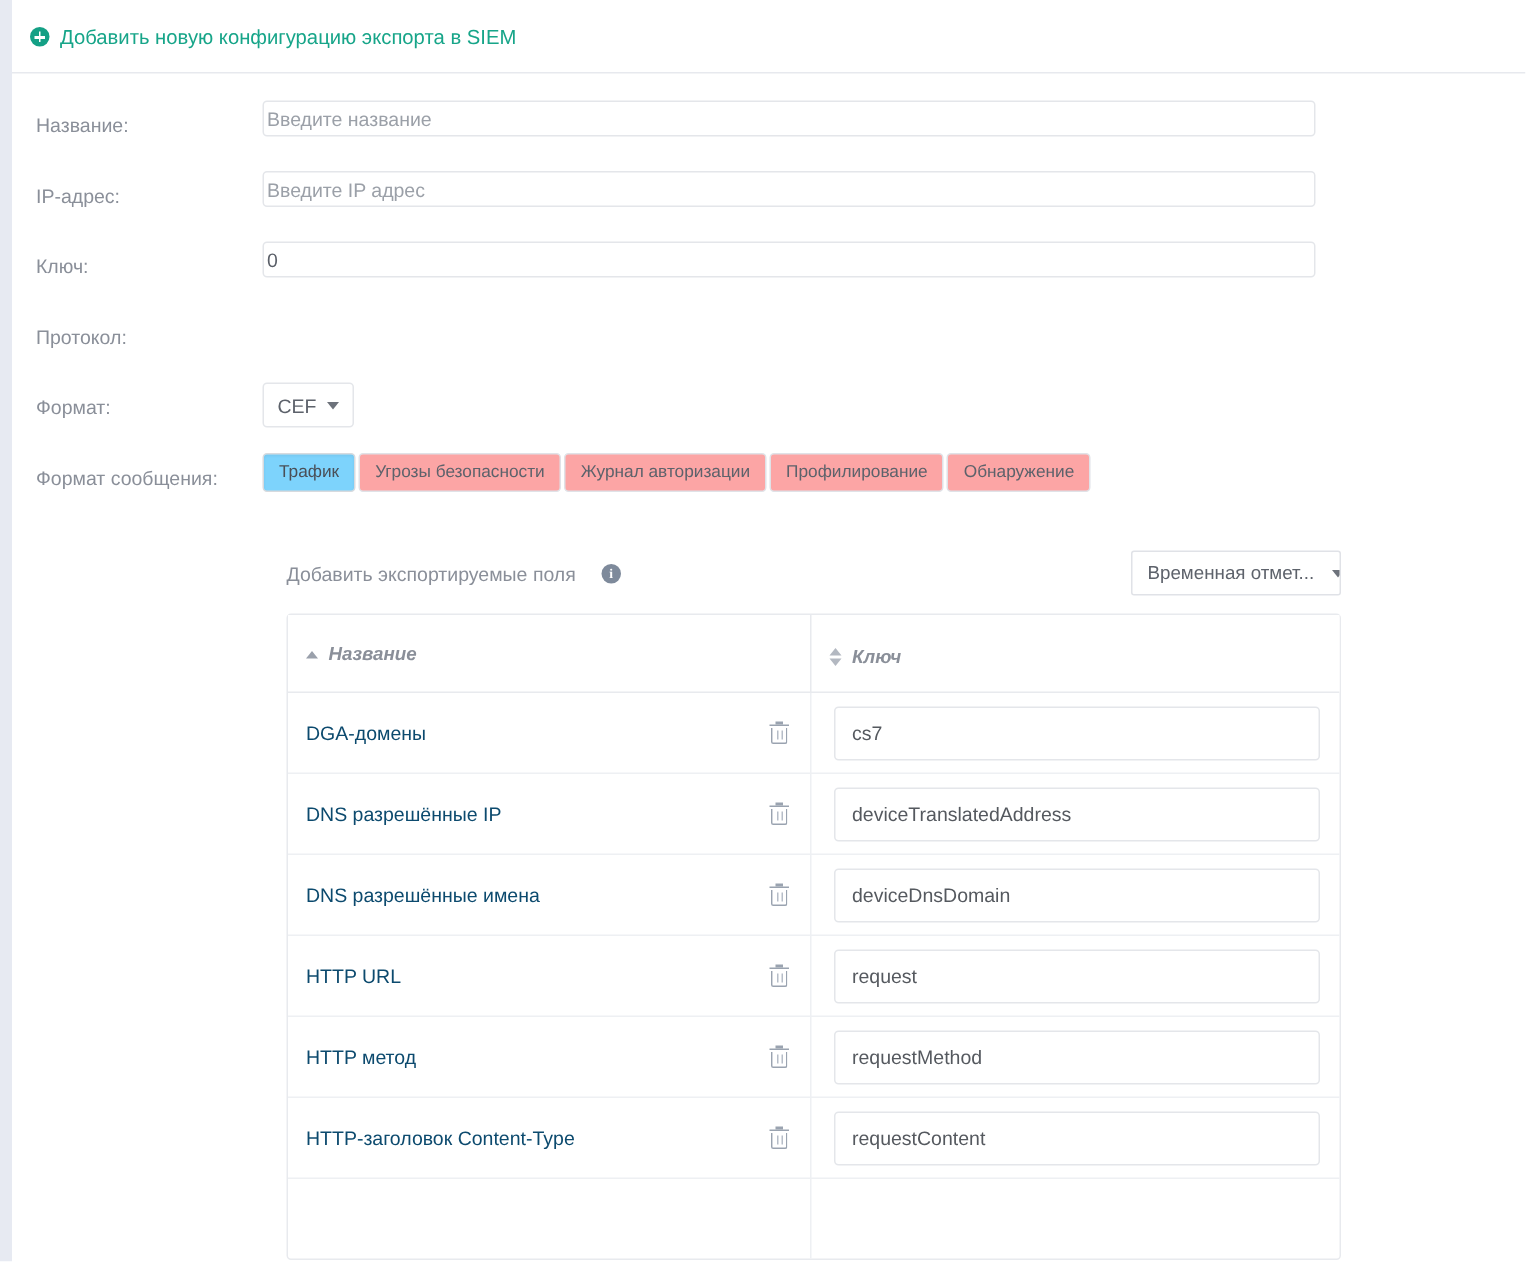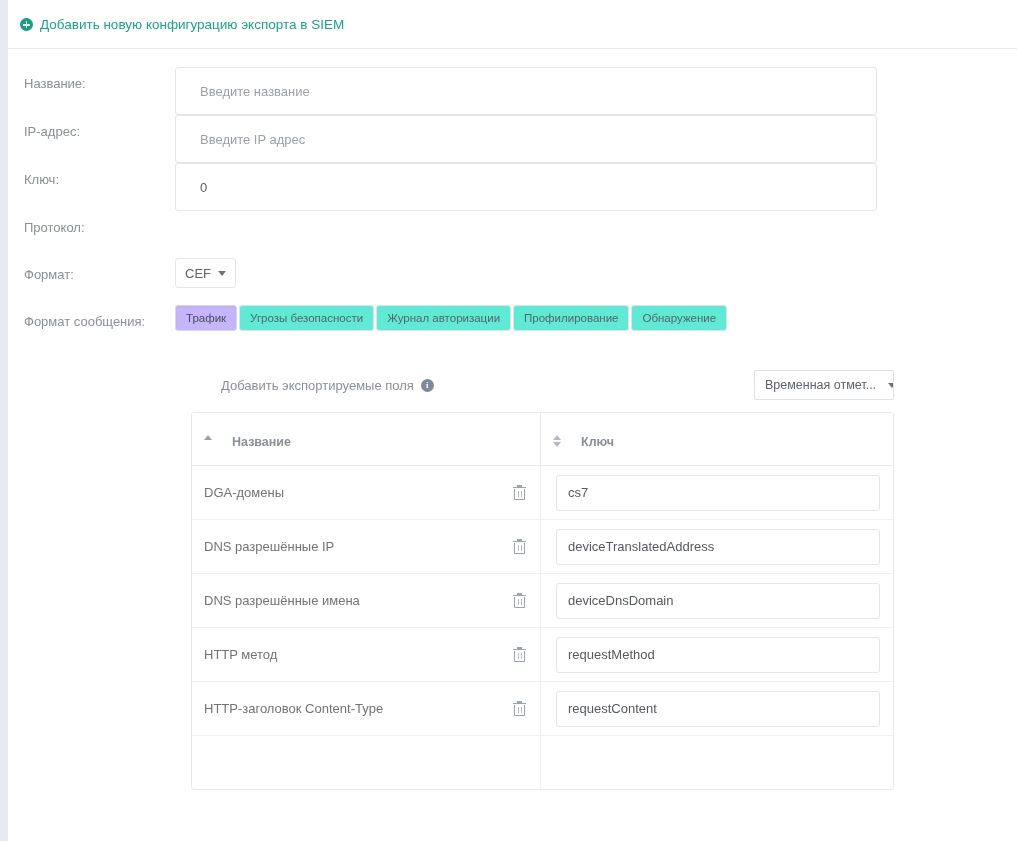--- a/index.html
+++ b/index.html
@@ -83,25 +83,25 @@
     padding-top: 9px;
     color: #8a8f99;
     font-size: 13px;
     line-height: 16px;
   }
   .form-control { flex: 1 1 auto; padding-right: 0; }
 
   .text-input {
     display: block;
     width: 702px;
-    height: 48px;
+    height: 24px;
     border: 1px solid #e4e6ea;
     border-radius: 3px;
     background: #fff;
-    padding: 0 24px;
+    padding: 0 2px;
     font-family: inherit;
     font-size: 13px;
     color: #5a5f68;
     outline: none;
   }
   .text-input::placeholder { color: #9ba0a8; opacity: 1; }
 
   .mini-select {
     display: inline-flex;
     align-items: center;
@@ -125,54 +125,53 @@
     display: inline-block;
   }
 
   
   .tabgroup { display: flex; gap: 2px; }
   .tab-btn {
     height: 26px;
     padding: 0 10px;
     border: 1px solid #e0e2e7;
     border-radius: 3px;
-    background: #5eead4;
+    background: #fca5a5;
     color: #5d626b;
     font-family: inherit;
     font-size: 11.5px;
     line-height: 24px;
     cursor: pointer;
     white-space: nowrap;
   }
   .tab-btn.active {
-    background: #c4b5fd;
+    background: #7dd3fc;
     border-color: #d7dade;
     color: #4a4f57;
     box-shadow: inset 0 1px 2px rgba(0,0,0,.06);
   }
 
   
   .fields-section {
     margin-top: 18px;
     padding-left: 183px;
   }
   .fields-head {
     display: flex;
     align-items: center;
     justify-content: space-between;
     width: 703px;
     margin-bottom: 12px;
   }
   .add-fields-label {
     display: inline-flex;
     align-items: center;
-    gap: 7px;
+    gap: 17px;
     color: #8a8f99;
     font-size: 13px;
-    margin-left: 30px;
   }
   .info-circle {
     display: inline-flex;
     align-items: center;
     justify-content: center;
     width: 13px; height: 13px;
     border-radius: 50%;
     background: #7e8a9b;
     color: #fff;
     font-size: 9px;
@@ -213,21 +212,21 @@
     font-weight: bold;
     font-size: 12.5px;
     color: #8a8f99;
     padding: 16px 12px 16px 12px;
     border-bottom: 1px solid #e8eaee;
     background: #fff;
     cursor: pointer;
   }
   .ftable th.c-name { width: 359px; }
   .ftable th.c-key  { border-left: 1px solid #e8eaee; }
-  .th-inner { display: inline-flex; align-items: flex-start; gap: 20px; }
+  .th-inner { display: inline-flex; align-items: center; gap: 7px; font-style: italic; }
   .sort-asc {
     width: 0; height: 0;
     border-left: 4.5px solid transparent;
     border-right: 4.5px solid transparent;
     border-bottom: 5px solid #9aa0ab;
     display: inline-block;
   }
   .sort-both {
     display: inline-flex;
     flex-direction: column;
@@ -251,21 +250,21 @@
   }
   .ftable tr:last-child td { border-bottom: none; }
   .cell-name {
     display: flex;
     align-items: center;
     justify-content: space-between;
     padding: 0 14px 0 12px;
     height: 53px;
   }
   .cell-name .name-text {
-    color: #737373;
+    color: #0c4a6e;
     font-size: 13px;
   }
   .td-key { border-left: 1px solid #eef0f3; }
   .cell-key { padding: 0 13px 0 15px; }
   .key-input {
     width: 324px;
     height: 36px;
     border: 1px solid #e4e6ea;
     border-radius: 3px;
     background: #fff;
@@ -462,20 +461,37 @@
                   </span>
               </div>
             </td>
             <td class="td-key">
               <div class="cell-key">
                 <input class="key-input" type="text" value="deviceDnsDomain" style="">
               </div>
             </td>
           </tr>
 
+          <tr>
+            <td>
+              <div class="cell-name">
+                <span class="name-text">HTTP URL</span>
+                <span class="trash">
+                    <span class="handle"></span>
+                    <span class="lid"></span>
+                    <span class="body"></span>
+                  </span>
+              </div>
+            </td>
+            <td class="td-key">
+              <div class="cell-key">
+                <input class="key-input" type="text" value="request" style="">
+              </div>
+            </td>
+          </tr>
 
 
           <tr>
             <td>
               <div class="cell-name">
                 <span class="name-text">HTTP метод</span>
                 <span class="trash">
                     <span class="handle"></span>
                     <span class="lid"></span>
                     <span class="body"></span>

